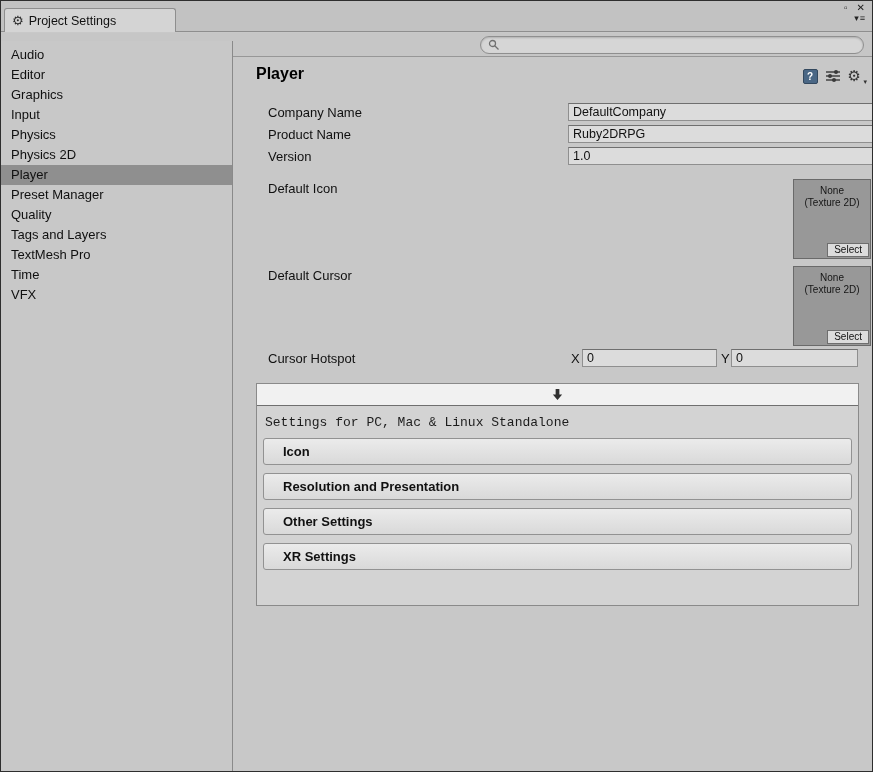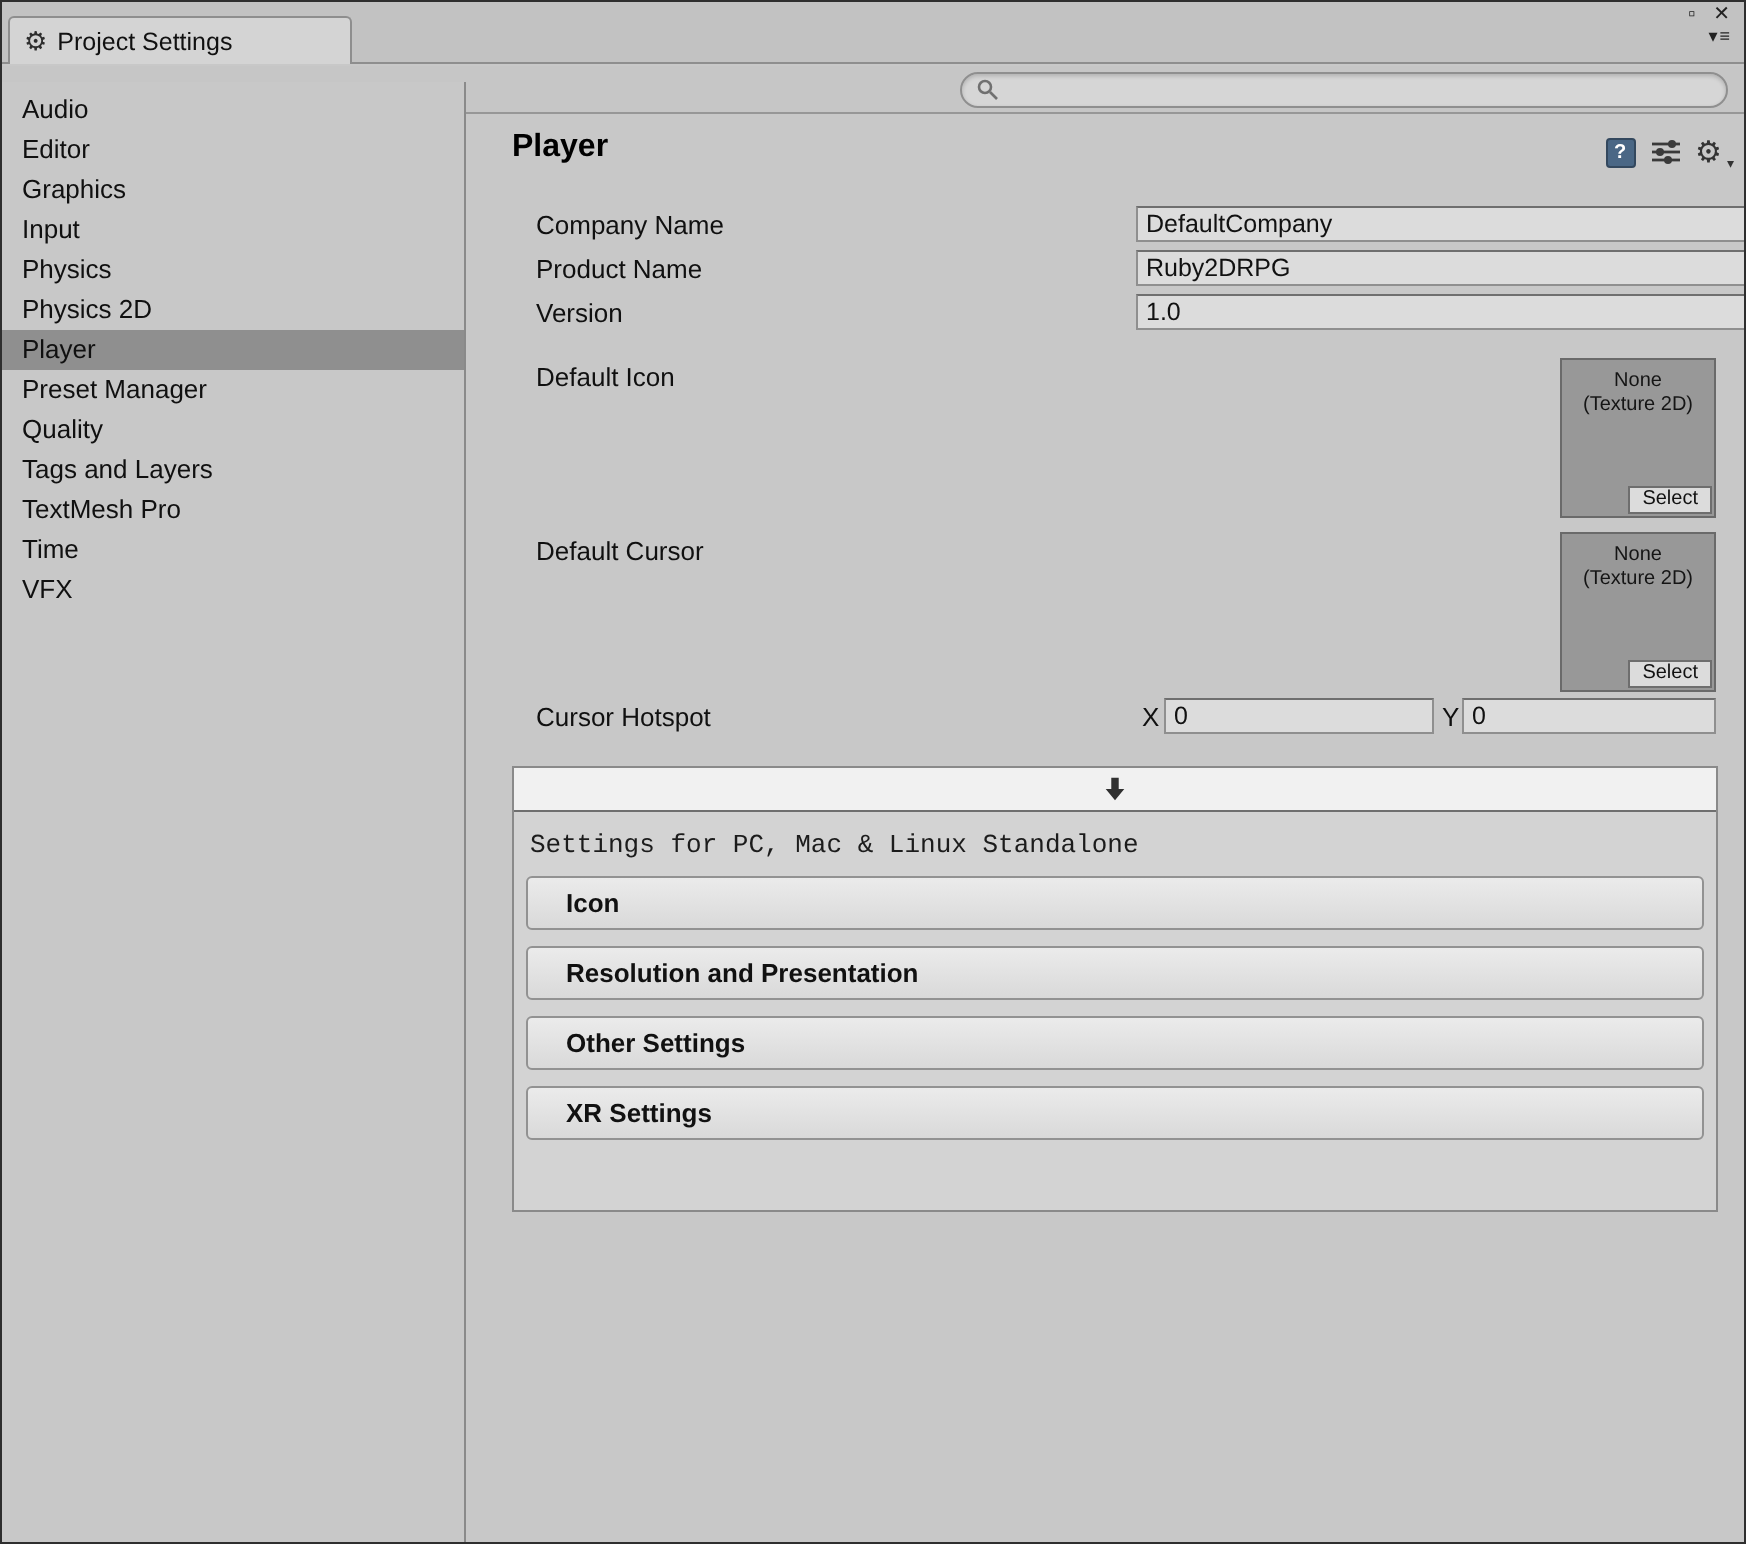--- a/index.html
+++ b/index.html
@@ -48,21 +48,21 @@
   .hicon.help { width:15px; height:15px; background:#4a6785; border:1px solid #33485e;
                 border-radius:2px; color:#fff; font-size:10px; font-weight:bold; }
   .hicon.gearwrap { position:relative; font-size:15px; color:#333; }
   .hicon.gearwrap .dd { position:absolute; right:-6px; bottom:-1px; font-size:7px; color:#333; }
 
   .form-label { position:absolute; left:17px; font-size:13px; color:#101010;margin-left:12px; }
   .form-field { position:absolute; left:329px; width:336px; height:18px;
                 background:#dcdcdc; border:1px solid #8f8f8f; border-top-color:#6f6f6f;
                 font-size:12.5px; color:#111; padding:0 4px; font-family:inherit; outline:none; }
 
-  .texbox { position:absolute; left:541px; width:78px; height:80px; background:#989898;
+  .texbox { position:absolute; left:554px; width:78px; height:80px; background:#989898;
             border:1px solid #6a6a6a; text-align:center; }
   .tex-none { padding-top:5px; font-size:10px; line-height:12px; color:#151515; }
   .select-btn { position:absolute; right:1px; bottom:1px; height:14px; padding:0 6px;
                 font-size:10px; line-height:12px; color:#111; background:#dcdcdc;
                 border:1px solid #6e6e6e; font-family:Liberation Sans, sans-serif; cursor:default; }
 
   .axis-label { position:absolute; font-size:13px; color:#101010; }
   .axis-field { position:absolute; height:18px; background:#dcdcdc; border:1px solid #8f8f8f;
                 border-top-color:#6f6f6f; font-size:12.5px; color:#111; padding:0 4px;
                 font-family:inherit; outline:none; }

